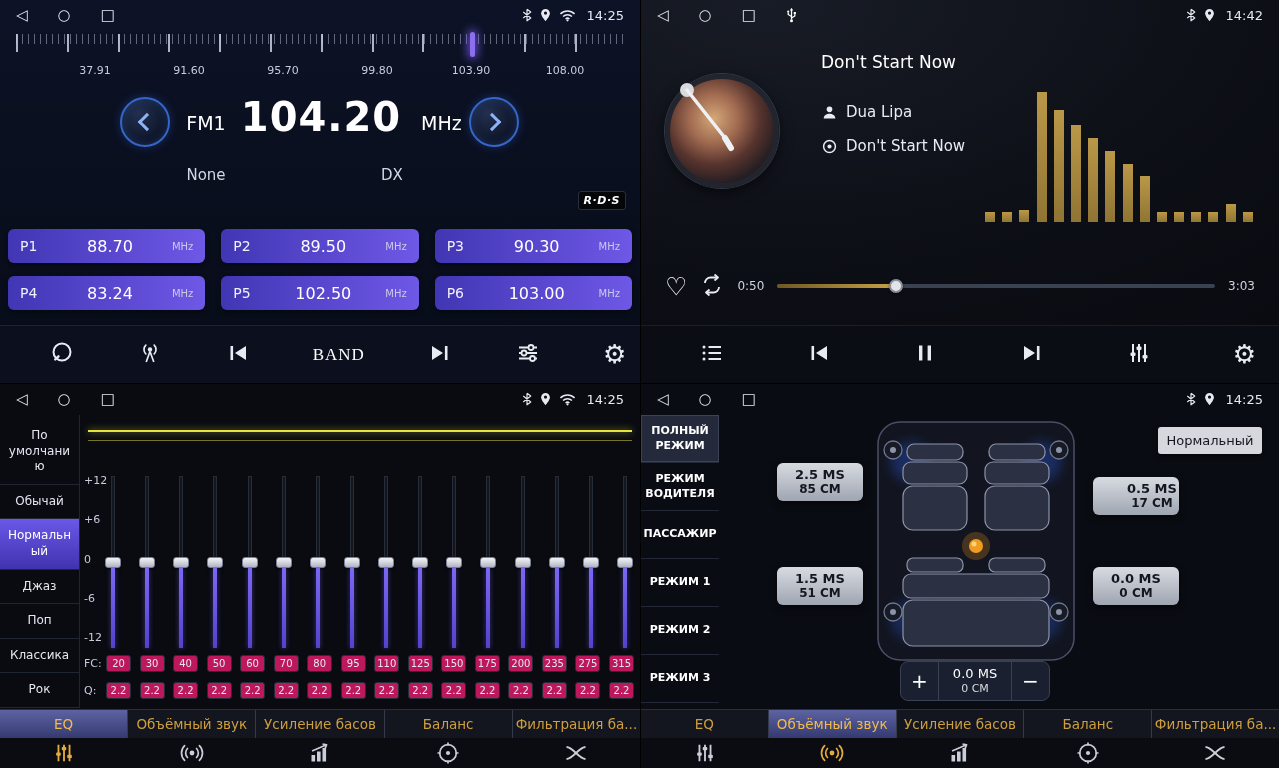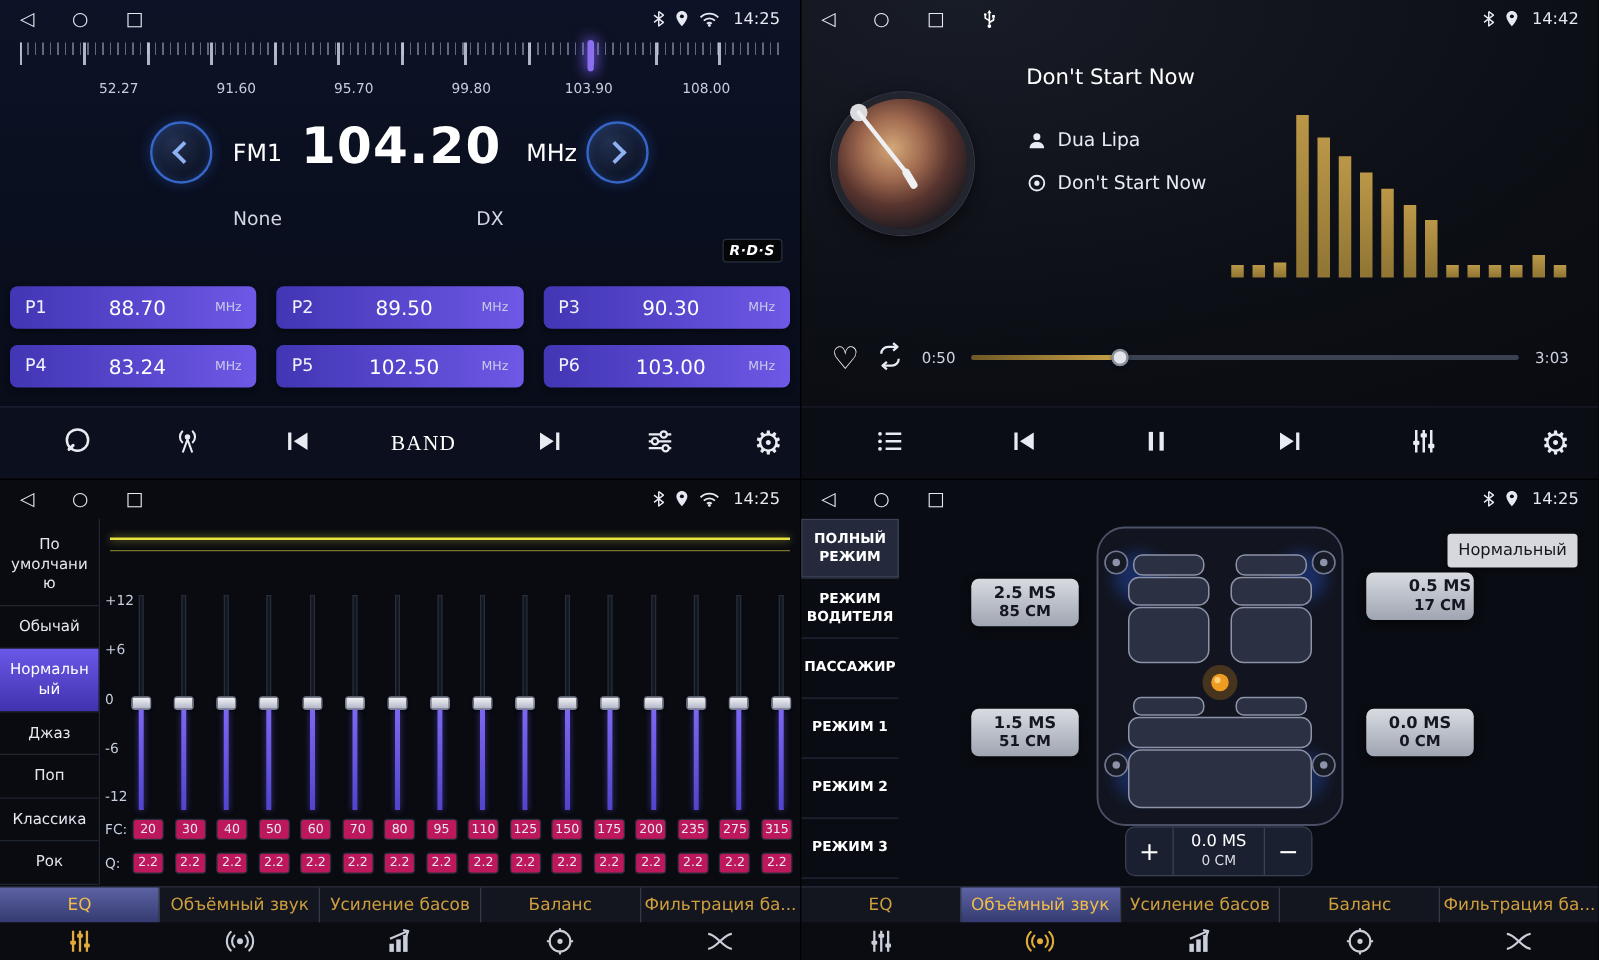--- a/index.html
+++ b/index.html
@@ -133,21 +133,21 @@
     cursor:pointer; line-height:1.35; }
   .mode-item.selected { background:#242a3c; box-shadow:inset 0 0 0 1px #3c4356; }
   .normal-btn { position:absolute; right:17px; top:43px; width:104px; height:27px; background:#d6d8de;
     color:#14171f; border:none; border-radius:3px; font-size:13px; font-family:inherit; cursor:pointer;
     box-shadow:0 2px 5px rgba(0,0,0,.5); }
   .car-panel { position:absolute; left:232px; top:32px; width:206px; height:250px; cursor:pointer; }
   .delay-badge { position:absolute; width:86px; padding:4px 0 5px; text-align:center; cursor:pointer;
     background:linear-gradient(180deg,#d8dbe1 0%,#9fa5b1 100%); border-radius:6px; color:#14171f;
     box-shadow:0 3px 7px rgba(0,0,0,.5); }
   .delay-ms { font-size:13px; font-weight:bold; } .delay-cm { font-size:12px; font-weight:bold; }
-  .delay-badge.fl { left:136px; top:79px; } .delay-badge.fr { left:452px; top:74px;padding-left:32px; }
+  .delay-badge.fl { left:136px; top:79px; } .delay-badge.fr { left:452px; top:93px;padding-left:32px; }
   .delay-badge.rl { left:136px; top:183px; } .delay-badge.rr { left:452px; top:183px; }
   .adjust { position:absolute; left:259px; top:277px; width:150px; height:40px; background:#1b2030;
     border:1px solid #3a4154; border-radius:8px; display:flex; align-items:stretch; overflow:hidden; }
   .adj-btn { width:38px; background:none; border:none; color:#fff; font-size:20px; cursor:pointer; font-family:inherit; }
   .adj-btn.plus { border-right:1px solid #3a4154; }
   .adj-btn.minus { border-left:1px solid #3a4154; }
   .adj-val { flex:1; display:flex; flex-direction:column; align-items:center; justify-content:center; line-height:1.25; }
   .adj-ms { font-size:13px; } .adj-cm { font-size:11px; color:#d8dbe4; }
 </style>
 </head>
@@ -183,21 +183,21 @@
         <span class="sb-time">14:25</span>
       </span>
     </div>
 
     <div class="ruler">
       <div class="ticks-minor"></div>
       <div class="ticks-major"></div>
       <div class="tuner-indicator"></div>
     </div>
     <div class="scale-labels">
-        <span class="scale-label">52.27</span>
+        <span class="scale-label">37.91</span>
         <span class="scale-label">91.60</span>
         <span class="scale-label">95.70</span>
         <span class="scale-label">99.80</span>
         <span class="scale-label">103.90</span>
         <span class="scale-label">108.00</span>
       </div>
 
     <button class="round-btn prev">
         <span class="chev chev-left"></span>
       </button>

